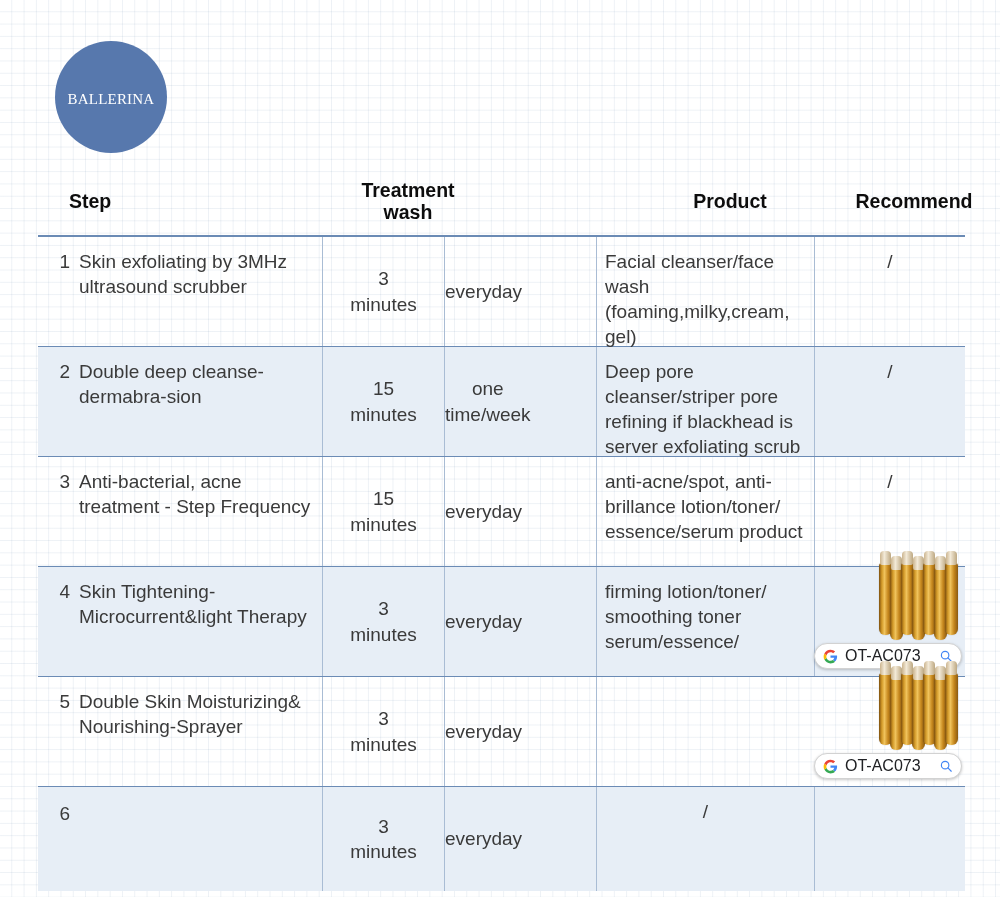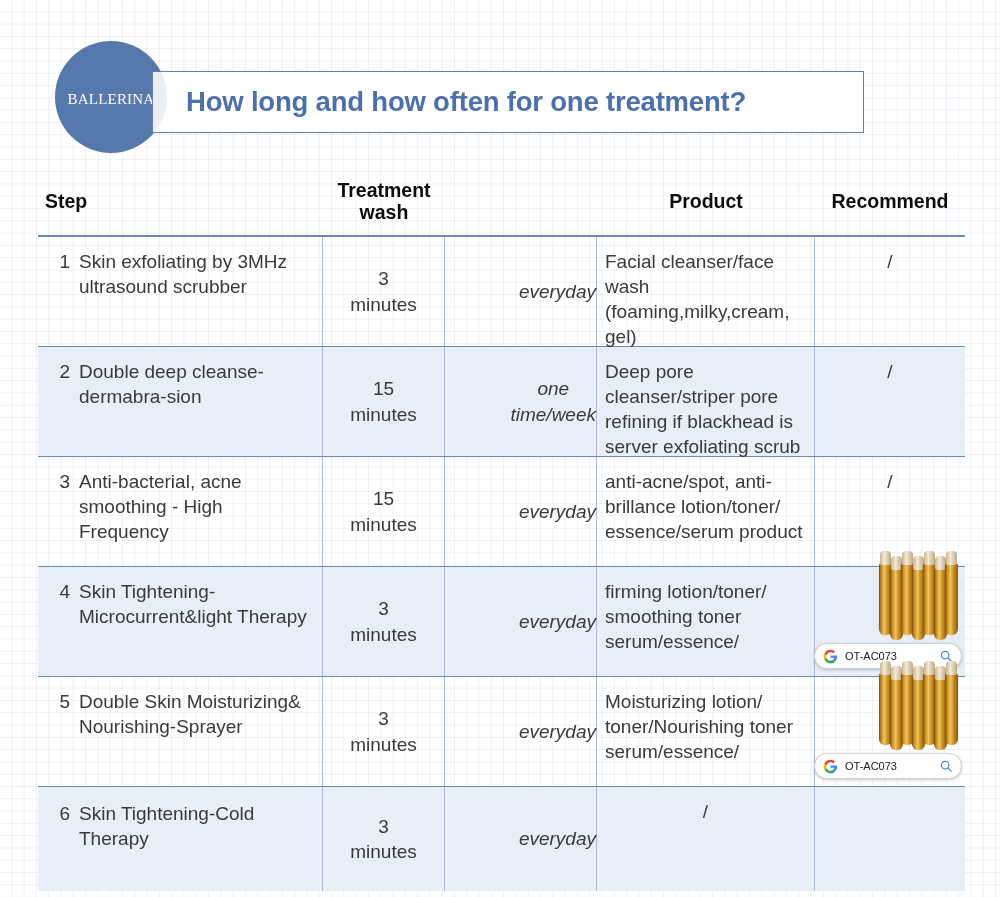--- a/index.html
+++ b/index.html
@@ -53,21 +53,21 @@
     font-weight:bold;
     letter-spacing:-0.2px;
     white-space:nowrap;
   }
 
   
   #table{
     position:absolute;left:38px;top:168px;width:927px;height:729px;
   }
   .thead{
-    position:relative;height:67px;
+    position:relative;height:67px;margin-left:24px;
   }
   .th{
     position:absolute;top:0;height:67px;
     display:flex;align-items:center;justify-content:center;
     font-size:19.5px;font-weight:bold;color:#0d0d0d;
     text-align:center;line-height:1.12;
   }
   #th-step{left:0px;width:285px;justify-content:flex-start;padding-left:7px;box-sizing:border-box;}
   #th-time{left:285px;width:122px;}
   #th-freq{left:407px;width:152px;}
@@ -95,21 +95,21 @@
     display:flex;
     color:#3a3a3a;
     font-size:19px;
     line-height:1.32;
   }
   .c-step{left:0px;width:285px;border-right:1.2px solid #a9bcd4;
           align-items:flex-start;padding:12px 6px 0 6px;}
   .c-time{left:285px;width:122px;border-right:1.2px solid #a9bcd4;
           align-items:center;justify-content:center;text-align:center;}
   .c-freq{left:407px;width:152px;border-right:1.2px solid #a9bcd4;
-          align-items:center;justify-content:flex-end;text-align:center;font-style:italic;}
+          align-items:center;justify-content:flex-start;text-align:center;}
   .c-prod{left:559px;width:218px;border-right:1.2px solid #a9bcd4;
           align-items:flex-start;padding:12px 4px 0 8px;}
   .c-rec{left:777px;width:150px;align-items:flex-start;
          justify-content:center;padding-top:12px;}
 
   .row.last .c-prod{align-items:flex-start;justify-content:center;padding-left:4px;}
   .row.last .c-step{padding-top:14px;}
 
   .step-num{
     display:inline-block;width:26px;flex:0 0 26px;
@@ -149,39 +149,36 @@
     border-radius:13px;
     box-shadow:0 1px 3px rgba(0,0,0,0.22);
     display:flex;align-items:center;
     padding:0 8px;
     box-sizing:border-box;
   }
   .g-logo{
     width:15px;height:15px;flex:0 0 15px;margin-right:7px;display:block;
   }
   .search-text{
-    flex:1;font-size:11px;color:#202124;
+    flex:1;font-size:16px;color:#202124;
     font-family:"Liberation Sans", sans-serif;
     white-space:nowrap;overflow:hidden;
   }
   .mag-icon{width:14px;height:14px;flex:0 0 14px;display:block;}
 </style>
 </head>
 <body>
 
 <div id="grid-bg"></div>
 
 <div id="page">
 
   <div id="header">
     <div id="logo-circle">
       <span id="logo-text">BALLERINA</span>
-    </div>
-    <div id="title-box">
-      <span id="title-text">How long and how often for one treatment?</span>
     </div>
   </div>
 
   <div id="table">
 
     <div class="thead">
       <div class="th" id="th-step">Step</div>
       <div class="th" id="th-time" style="white-space:pre-line">Treatment
 wash</div>
       <div class="th" id="th-prod">Product</div>
@@ -227,21 +224,21 @@
           <span class="prod-txt">Deep pore cleanser/striper pore refining if blackhead is server exfoliating scrub</span>
         </div>
         <div class="cell c-rec">
           <span class="rec-slash">/</span>
         </div>
       </div>
 
       <div class="row">
         <div class="cell c-step">
           <span class="step-num">3</span>
-          <span class="step-txt">Anti-bacterial, acne smoothing - High Frequency</span>
+          <span class="step-txt">Anti-bacterial, acne treatment - Step Frequency</span>
         </div>
         <div class="cell c-time">
           <span class="time-txt">15
 minutes</span>
         </div>
         <div class="cell c-freq">
           <span class="freq-txt">everyday</span>
         </div>
         <div class="cell c-prod">
           <span class="prod-txt">anti-acne/spot, anti-brillance lotion/toner/ essence/serum product</span>
@@ -297,23 +294,20 @@
           <span class="step-num">5</span>
           <span class="step-txt">Double Skin Moisturizing&amp; Nourishing-Sprayer</span>
         </div>
         <div class="cell c-time">
           <span class="time-txt">3
 minutes</span>
         </div>
         <div class="cell c-freq">
           <span class="freq-txt">everyday</span>
         </div>
-        <div class="cell c-prod">
-          <span class="prod-txt">Moisturizing lotion/ toner/Nourishing toner serum/essence/</span>
-        </div>
         <div class="cell c-rec">
           <div class="ampoule-img">
             <div class="amp" style="left:2px;"></div>
             <div class="amp r2" style="left:13px;"></div>
             <div class="amp" style="left:24px;"></div>
             <div class="amp r2" style="left:35px;"></div>
             <div class="amp" style="left:46px;"></div>
             <div class="amp r2" style="left:57px;"></div>
             <div class="amp" style="left:68px;"></div>
           </div>
@@ -329,21 +323,20 @@
               <circle cx="10.5" cy="10.5" r="6.4" fill="none" stroke="#4285F4" stroke-width="2"></circle>
               <line x1="15.3" y1="15.3" x2="21" y2="21" stroke="#4285F4" stroke-width="2" stroke-linecap="round"></line>
             </svg>
           </div>
         </div>
       </div>
 
       <div class="row alt last">
         <div class="cell c-step">
           <span class="step-num">6</span>
-          <span class="step-txt">Skin Tightening-Cold Therapy</span>
         </div>
         <div class="cell c-time">
           <span class="time-txt">3
 minutes</span>
         </div>
         <div class="cell c-freq">
           <span class="freq-txt">everyday</span>
         </div>
         <div class="cell c-prod">
           <span class="prod-txt">/</span>

